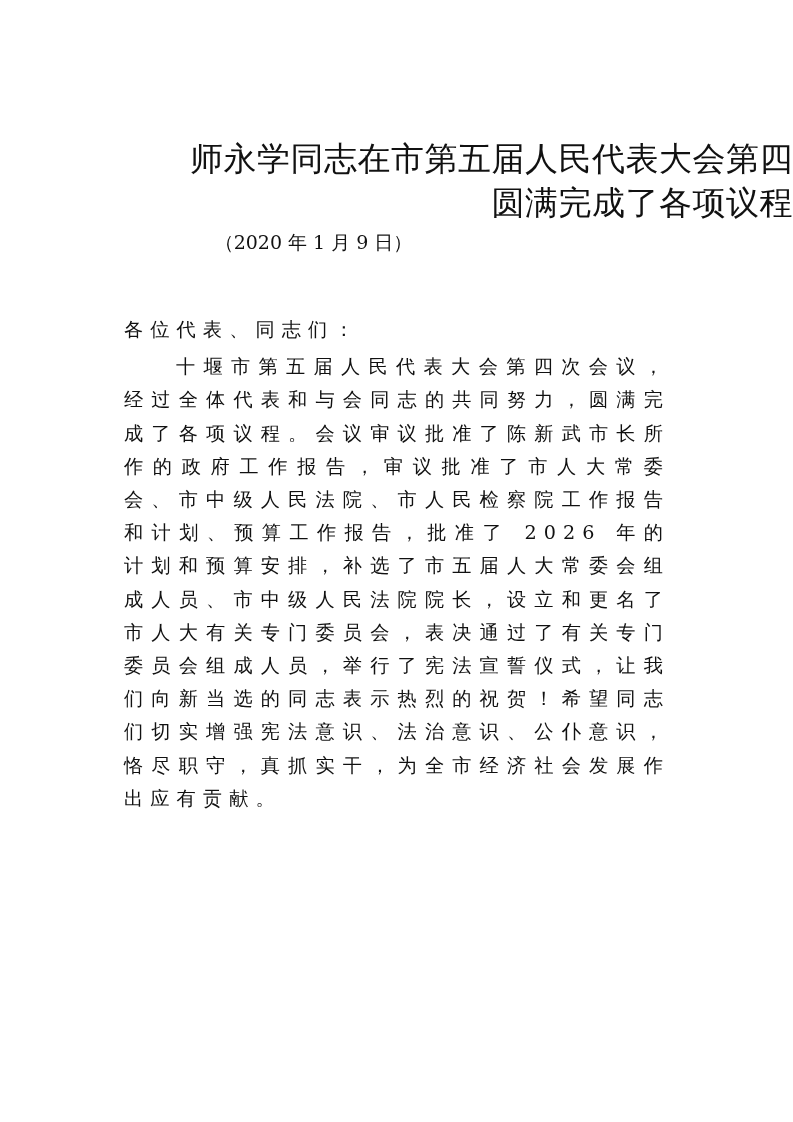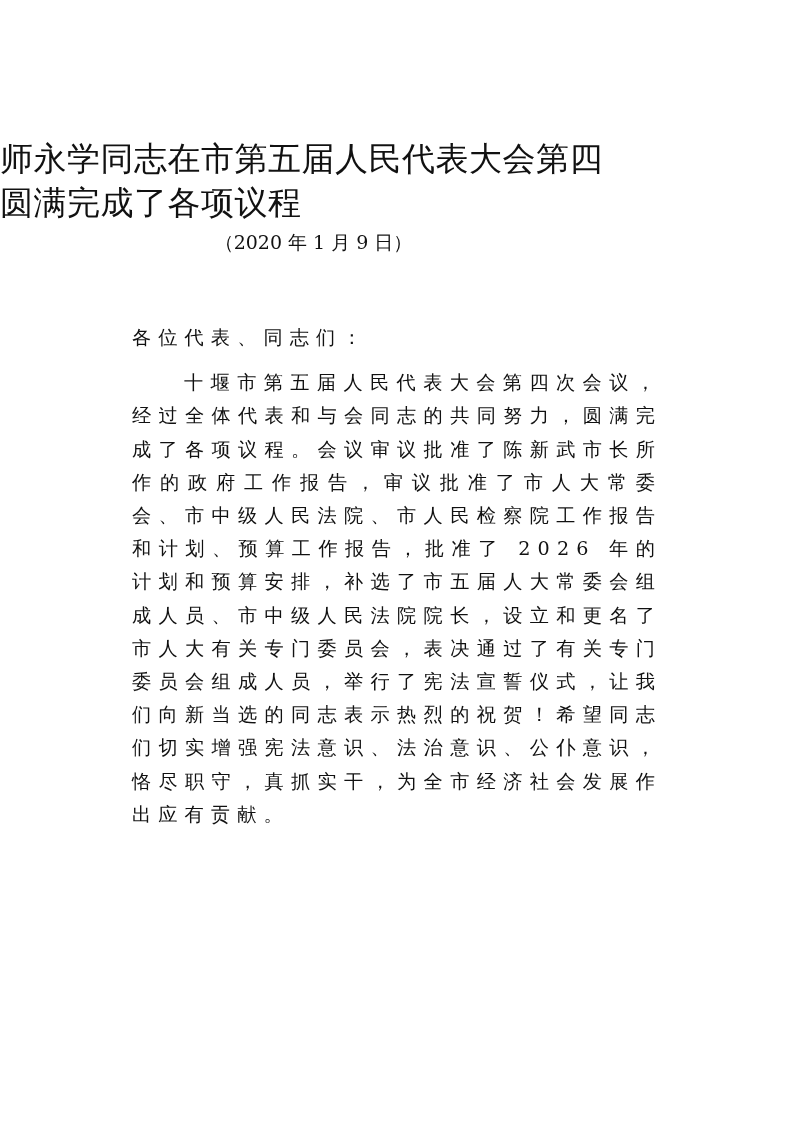--- a/index.html
+++ b/index.html
@@ -19,21 +19,21 @@
       position: absolute;
       left: 0; top: 0;
       width: 793px;
       height: 1122px;
       background: #fff;
     }
     .title {
       position: absolute;
       left: 0;
       width: 793px;
-      text-align: left;
+      text-align: right;
       font-size: 33px;
       line-height: 44px;
       top: 137px;
       letter-spacing: 0.5px;
       font-weight: normal;
       margin: 0;
     }
     .title .tline { display: block; white-space: nowrap; }
     .date {
       position: absolute;
@@ -50,21 +50,21 @@
       left: 120px;
       top: 309px;
       width: 554px;
       font-size: 19.2px;
       line-height: 33.2px;
       letter-spacing: 7.1px;
       text-align: justify;
       text-justify: inter-ideograph;
     }
     .body p {
-      margin: 12px;
+      margin: 4px;
     }
     .body p.indent {
       text-indent: 2em;
       text-indent: 52px;
     }
   </style>
 </head>
 <body>
 
 <div class="page">

